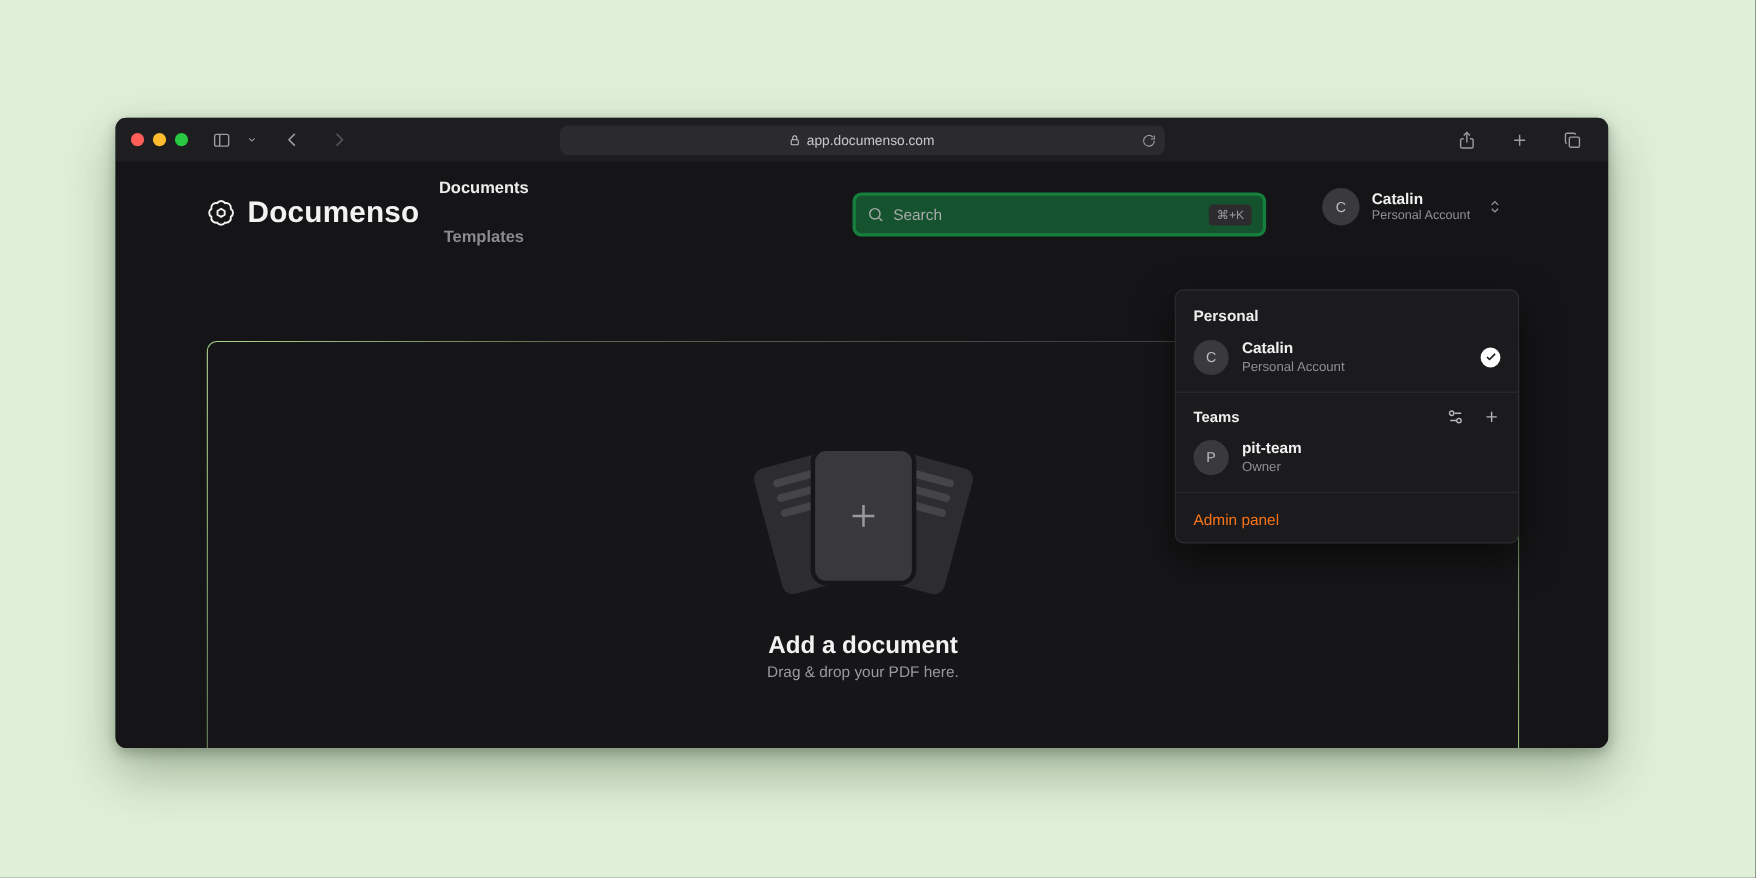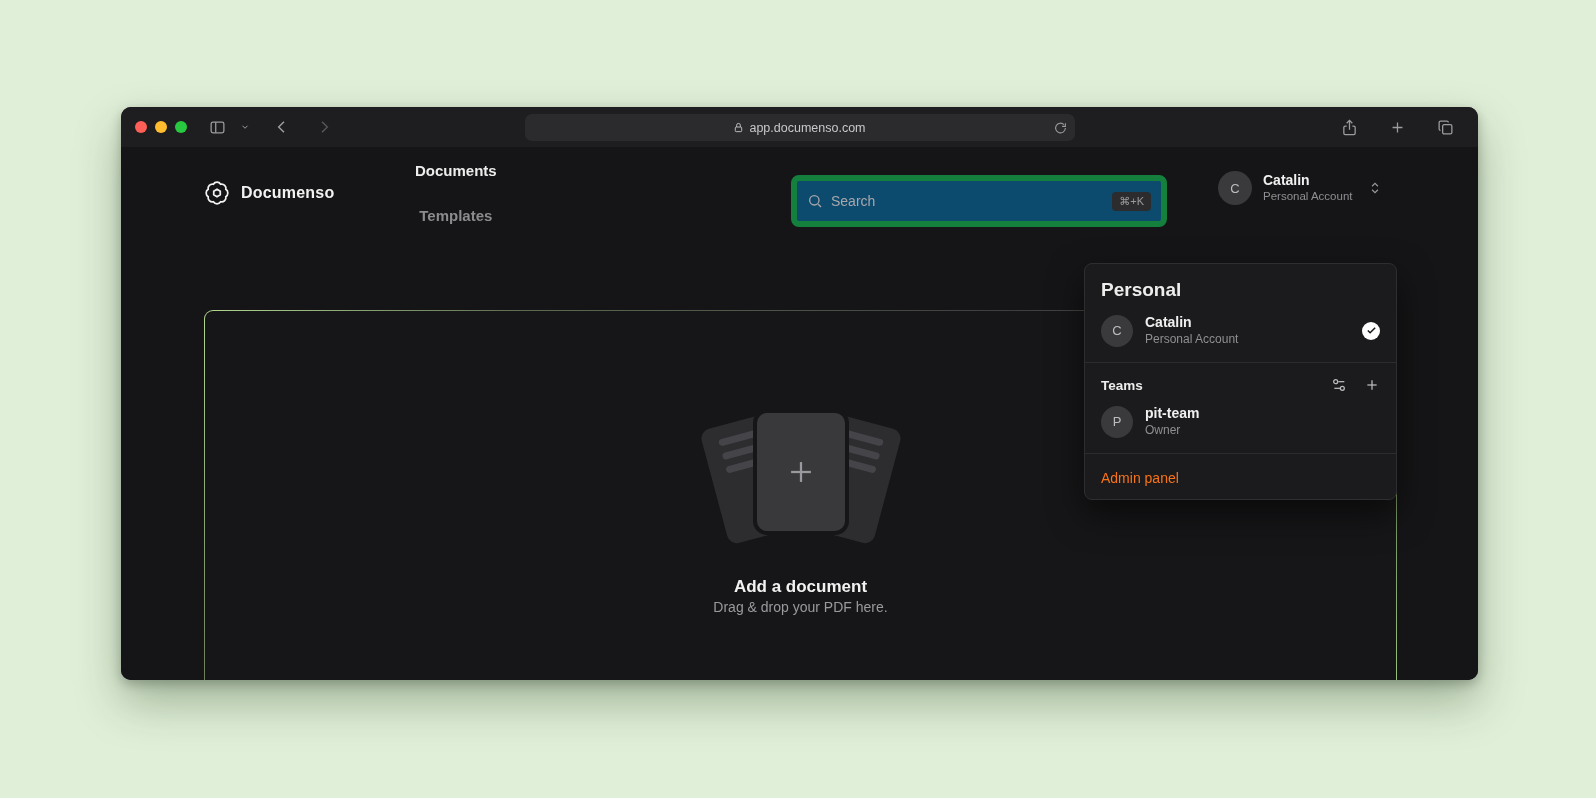--- a/index.html
+++ b/index.html
@@ -7,21 +7,21 @@
   body {
     background:#e0efd8;
     font-family:"Liberation Sans","DejaVu Sans",sans-serif;
     position:relative;
     overflow:hidden;
   }
   svg { display:block; }
 
   
   .window {
-    position:absolute; left:121px; top:107px;
+    position:absolute; left:105px; top:107px;
     width:1357px; height:573px;
     background:#151517;
     border-radius:10px;
     box-shadow:0 22px 45px rgba(40,70,35,.35), 0 4px 12px rgba(0,0,0,.25);
     overflow:hidden;
   }
   .titlebar {
     position:relative; height:40px;
     background:#1e1e20;
     display:flex; align-items:center;
@@ -41,28 +41,28 @@
   }
   .addressbar .lockwrap { display:flex; align-items:center; gap:5px; }
   .addressbar .reload { position:absolute; right:8px; top:50%; transform:translateY(-50%); color:#9b9ca0; background:none; border:none; }
   .tb-right { margin-left:auto; display:flex; align-items:center; gap:23px; margin-right:6px; }
 
   
   .page { position:relative; height:533px; background:#151517; color:#ededed; }
 
   .app-header { position:relative; height:92px; }
   .brand { position:absolute; left:83px; top:50%; transform:translateY(-50%); display:flex; align-items:center; gap:11px; }
-  .brand-name { font-size:16px; font-weight:700; letter-spacing:.2px; color:#f2f2f2; }
+  .brand-name { font-size:27px; font-weight:700; letter-spacing:.2px; color:#f2f2f2; }
   .main-nav { position:absolute; left:294px; top:50%; transform:translateY(-50%); display:flex; gap:28px; font-size:15px; font-weight:600;flex-direction:column; }
   .nav-link { background:none; border:none; font:inherit; color:#8b8b8e; cursor:pointer; }
   .nav-link.active { color:#ededed; }
 
   .searchbox {
-    position:absolute; left:670px; top:28px; width:376px; height:52px;
-    background:#0c4a6e; border:6px solid #15803d; border-radius:8px;
+    position:absolute; left:670px; top:28px; width:376px; height:40px;
+    background:#14532d; border:3px solid #15803d; border-radius:8px;
     display:flex; align-items:center; padding:0 10px; gap:8px;
   }
   .searchbox input {
     flex:1; background:transparent; border:none; outline:none;
     color:#e5e5e5; font-size:14px; font-family:inherit;
   }
   .searchbox input::placeholder { color:#a8a8ab; }
   .kbd {
     background:#2c2c2f; border-radius:4px; color:#9a9a9e;
     font-size:11px; padding:3px 7px; font-family:"Liberation Sans",sans-serif;
@@ -83,21 +83,21 @@
   .acct-sub { font-size:11.5px; color:#8f8f93; line-height:1.3; }
   .selector-icon { color:#9a9a9e; margin-left:4px; }
 
   
   .menu {
     position:absolute; top:116px; right:81px; width:313px;
     background:#1b1b1d; border:1px solid #2e2e31; border-radius:8px;
     box-shadow:0 14px 34px rgba(0,0,0,.55);
     padding:6px 0 4px; z-index:20; font-size:14px;
   }
-  .menu-label { padding:9px 16px 7px; font-size:19px; font-weight:700; color:#ededed; }
+  .menu-label { padding:9px 16px 7px; font-size:14px; font-weight:700; color:#ededed; }
   .menu-account { display:flex; align-items:center; gap:12px; padding:6px 16px 8px; cursor:pointer; }
   .menu-account .name { font-size:14px; font-weight:700; color:#f0f0f0; line-height:1.25; }
   .menu-account .sub { font-size:12px; color:#8f8f93; line-height:1.3; }
   .check-badge {
     margin-left:auto; width:18px; height:18px; border-radius:50%;
     background:#ffffff; display:flex; align-items:center; justify-content:center;
   }
   .menu-divider { height:1px; background:#2c2c2f; margin:7px 0; }
   .teams-head { display:flex; align-items:center; padding:7px 16px 6px;gap:32px; }
   .teams-head .menu-label-inline { font-size:13.5px; font-weight:700; color:#ededed; }
@@ -127,21 +127,21 @@
     border-radius:10px; background:#2d2d30;
     padding-top:13px;
   }
   .card-left  { transform:translate(-44px,5px) rotate(-15deg); }
   .card-right { transform:translate(44px,5px) rotate(15deg); }
   .card-center {
     background:#39393c; z-index:2; box-shadow:0 0 0 4px #161618;
     display:flex; align-items:center; justify-content:center; padding-top:0;
   }
   .card .tline { display:block; width:56px; height:7px; border-radius:3.5px; background:#454549; margin:0 auto 7px; }
-  .dz-title { font-size:17px; font-weight:700; color:#f2f2f2; }
+  .dz-title { font-size:22px; font-weight:700; color:#f2f2f2; }
   .dz-sub { font-size:14px; color:#9a9a9e; margin-top:2px; }
 </style>
 </head>
 <body>
 
 <div class="window">
 
   <div class="titlebar">
     <div class="traffic">
       <span class="light" style="background:#ff5f57"></span>

